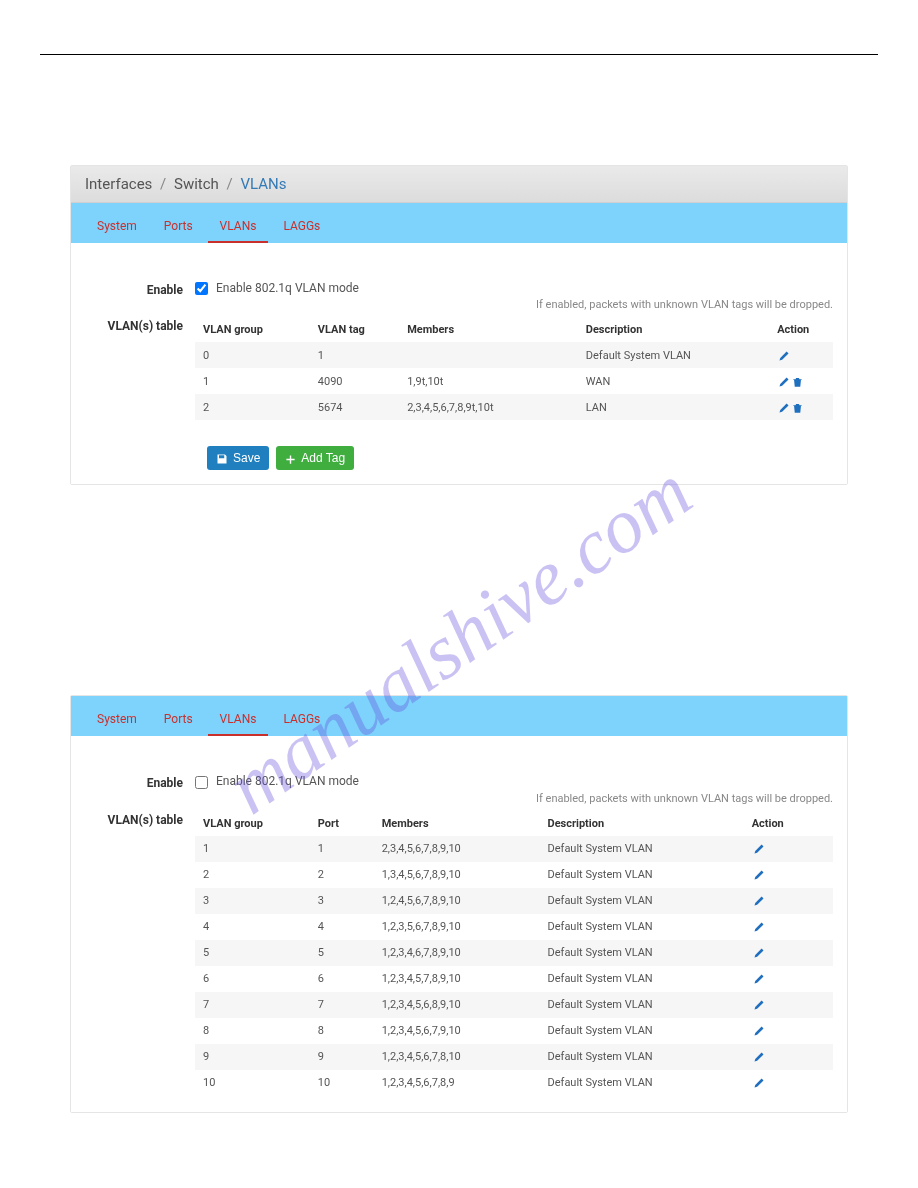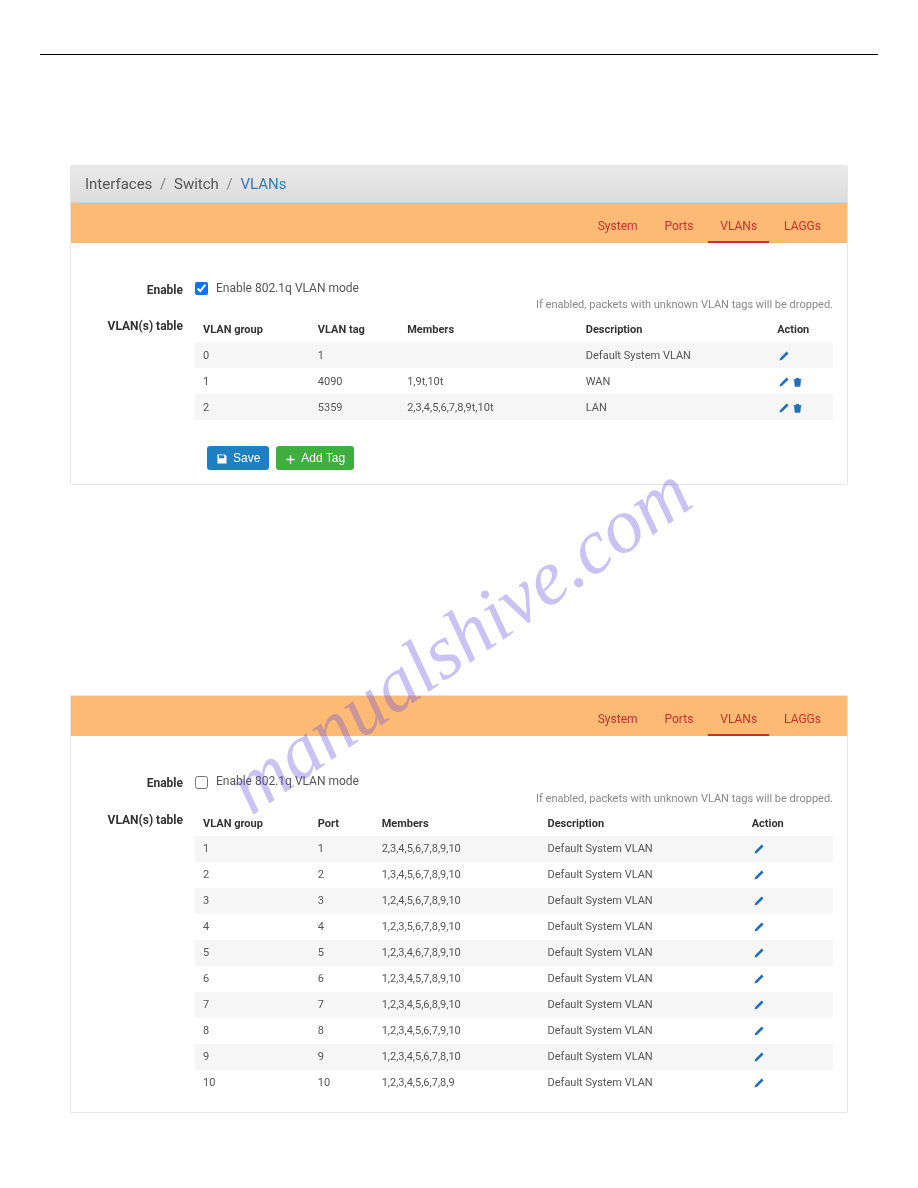--- a/index.html
+++ b/index.html
@@ -30,22 +30,21 @@
     padding: 9px 14px;
     font-size: 15px;
     color: #555;
     border-bottom: 1px solid #d0d0d0;
   }
   .breadcrumb .sep { color: #888; padding: 0 4px; }
   .breadcrumb .active { color: #337ab7; }
 
   .tabs {
     padding: 10px 14px 0 14px;
-    background: #fdba74;
-    text-align: right;
+    background: #7dd3fc;
   }
   .tab {
     display: inline-block;
     padding: 6px 12px 8px 12px;
     color: #c9302c;
     font-size: 12px;
     cursor: pointer;
     border-bottom: 2px solid transparent;
   }
   .tab.active { border-bottom: 2px solid #c9302c; }
@@ -201,21 +200,21 @@
                   <td>1,9t,10t</td>
                   <td>WAN</td>
                   <td class="action"><span class="icon-edit"><svg class="pencil" viewBox="0 0 16 16" fill="#1f6fbf">
                         <path d="M11.5 2l2.5 2.5L5.5 13 2 14l1-3.5L11.5 2z"></path>
                       </svg></span><span class="icon-trash"><svg class="trash" viewBox="0 0 16 16" fill="#1f6fbf">
                         <path d="M3 5h10l-1 10H4L3 5zm3-3h4l1 2H5l1-2zM2 4h12v1H2V4z"></path>
                       </svg></span></td>
                 </tr>
                 <tr>
                   <td>2</td>
-                  <td>5359</td>
+                  <td>5674</td>
                   <td>2,3,4,5,6,7,8,9t,10t</td>
                   <td>LAN</td>
                   <td class="action"><span class="icon-edit"><svg class="pencil" viewBox="0 0 16 16" fill="#1f6fbf">
                         <path d="M11.5 2l2.5 2.5L5.5 13 2 14l1-3.5L11.5 2z"></path>
                       </svg></span><span class="icon-trash"><svg class="trash" viewBox="0 0 16 16" fill="#1f6fbf">
                         <path d="M3 5h10l-1 10H4L3 5zm3-3h4l1 2H5l1-2zM2 4h12v1H2V4z"></path>
                       </svg></span></td>
                 </tr>
               </tbody>
           </table>

